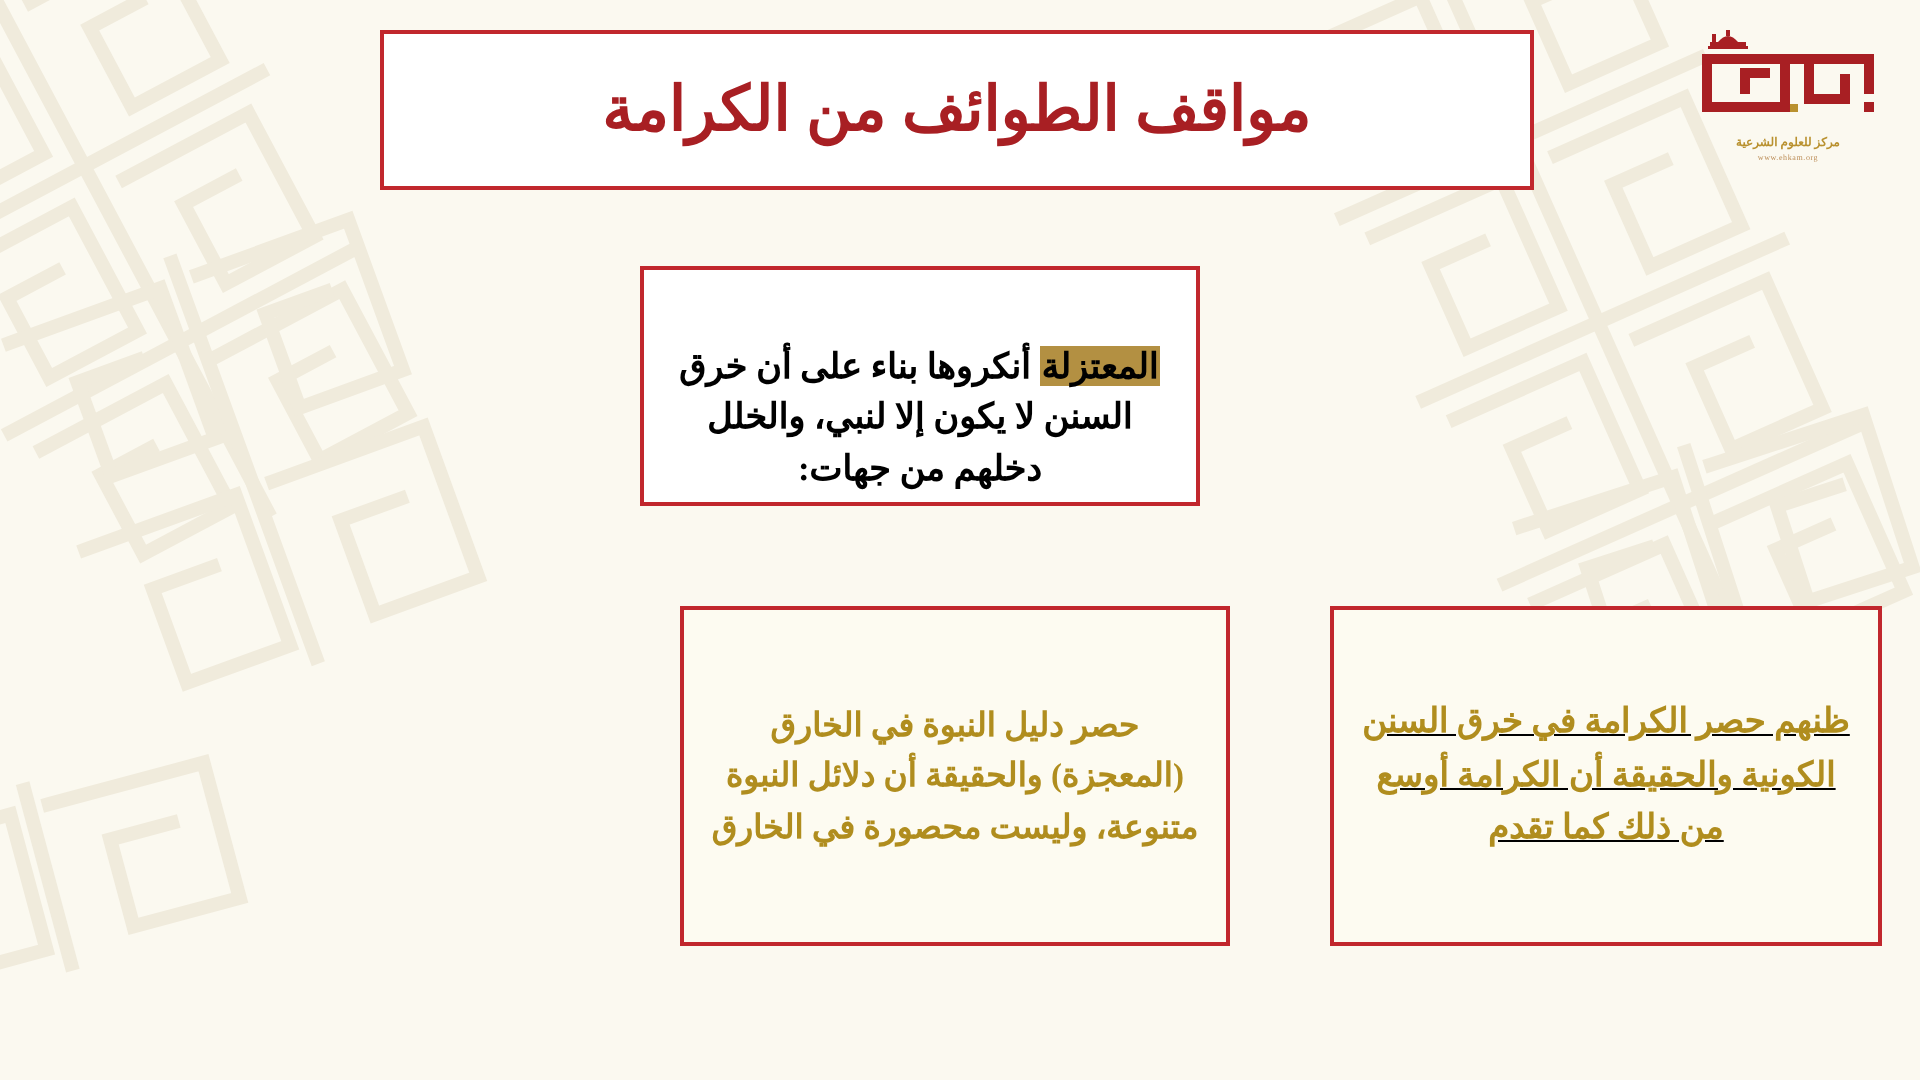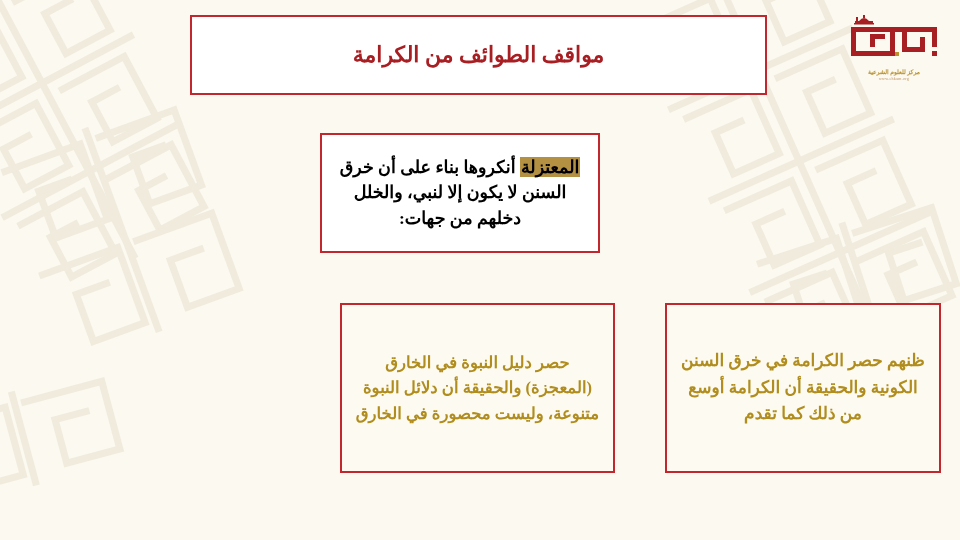--- a/index.html
+++ b/index.html
@@ -42,21 +42,21 @@
     height: 80px;
     background: #ffffff;
     border: 2px solid #c1272d;
     box-sizing: border-box;
     display: flex;
     align-items: center;
     justify-content: center;
   }
   .title-text {
     color: #a81f23;
-    font-size: 22px;
+    font-size: 31px;
     font-weight: bold;
     letter-spacing: 0.5px;
     line-height: 1.2;
     text-align: left;
   }
 
   
   .logo {
     position: absolute;
     right: 14px;
@@ -91,21 +91,21 @@
   .premise-box {
     position: absolute;
     left: 320px;
     top: 133px;
     width: 280px;
     height: 120px;
     background: #ffffff;
     border: 2px solid #c1272d;
     box-sizing: border-box;
     display: flex;
-    align-items: center;
+    align-items: flex-end;
     justify-content: center;
     padding: 4px 8px;
   }
   .premise-text {
     color: #000000;
     font-size: 17.5px;
     font-weight: bold;
     line-height: 1.45;
     text-align: center;
   }
@@ -123,21 +123,21 @@
     background: #fdfbf1;
     border: 2px solid #c1272d;
     box-sizing: border-box;
     display: flex;
     align-items: center;
     justify-content: center;
     padding: 6px 10px;
   }
   .reason-box.b0 { left: 16px;  width: 275px; }
   .reason-box.b1 { left: 340px; width: 275px; }
-  .reason-box.b2 { left: 665px; width: 276px; }
+  .reason-box.b2 { left: 665px; width: 276px; text-decoration: underline; }
 
   .reason-text {
     color: #b08d1e;
     font-size: 17px;
     font-weight: bold;
     line-height: 1.55;
     text-align: center;
   }
   .reason-box.b1 .reason-text { font-size: 16.5px; }
 </style>

